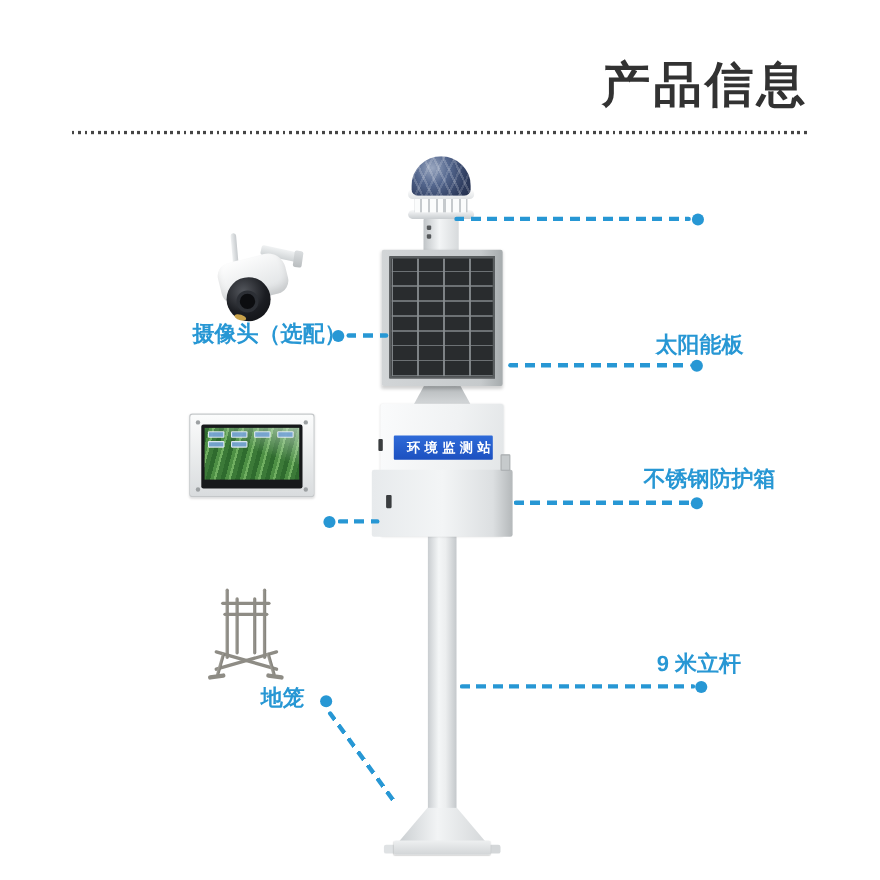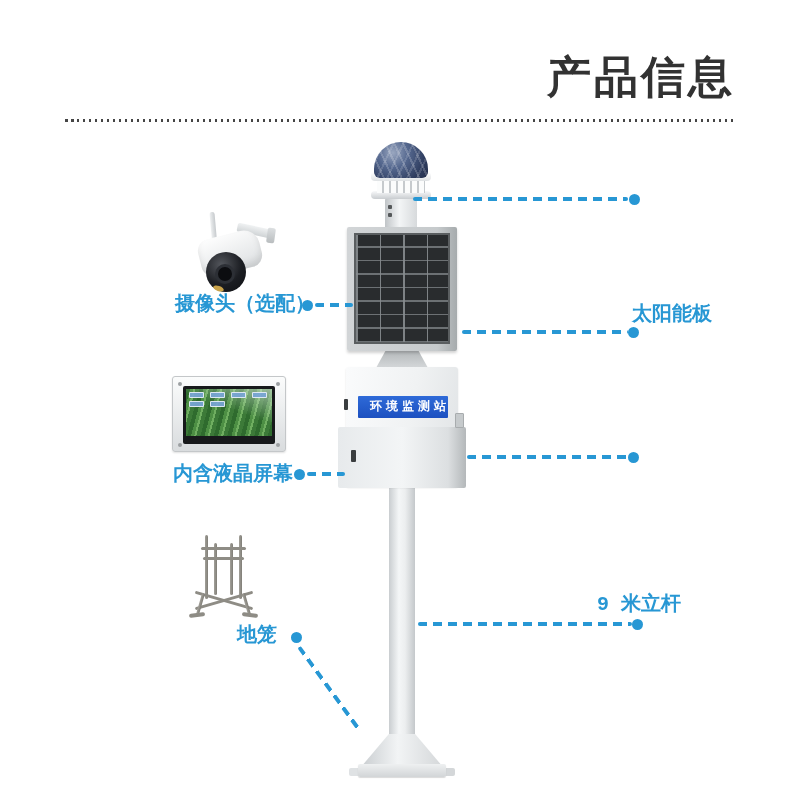--- a/index.html
+++ b/index.html
@@ -1,18 +1,18 @@
 <!DOCTYPE html>
 <html><head>
 <meta charset="utf-8">
 <style>
   * { margin:0; padding:0; box-sizing:border-box; }
   html,body { background:#ffffff; }
   body { font-family:"Liberation Sans","DejaVu Sans",sans-serif; }
-  .canvas { position:relative; width:800px; height:800px; background:#ffffff; overflow:hidden; margin:0 auto;font-family:Liberation Mono, monospace; }
+  .canvas { position:relative; width:800px; height:800px; background:#ffffff; overflow:hidden; margin:0 auto; }
 
   
   .page-title { position:absolute; right:65px; top:48px; font-size:44px; font-weight:bold;
     color:#323232; letter-spacing:3px; }
   .dotted-rule { position:absolute; left:65px; top:119px; width:670px; height:3px;
     background:repeating-linear-gradient(90deg,#454545 0 2.5px,transparent 2.5px 6px); }
 
   
   .label { position:absolute; font-weight:bold; font-size:20px; color:#2797d4; white-space:nowrap; }
   .dot { position:absolute; width:11px; height:11px; border-radius:50%; background:#2797d4; }
@@ -188,36 +188,36 @@
     <div class="rod-h" style="left:3px;top:68px;width:60px;height:3px;transform:rotate(-16deg);"></div>
     <div class="rod" style="left:8px;top:62px;width:3px;height:22px;transform:rotate(16deg);"></div>
     <div class="rod" style="left:54px;top:62px;width:3px;height:22px;transform:rotate(-16deg);"></div>
     <div class="rod-h" style="left:-2px;top:82px;width:16px;height:3.5px;transform:rotate(-8deg);"></div>
     <div class="rod-h" style="left:51px;top:82px;width:16px;height:3.5px;transform:rotate(8deg);"></div>
   </div>
 
   <div class="dash-h" style="left:413px;top:197px;width:215px;"></div>
   <div class="dot" style="left:629px;top:194px;"></div>
 
-  <div class="label" style="left:596px;top:300px;margin-left:36px;">太阳能板</div>
+  <div class="label" style="left:596px;top:300px;">太阳能板</div>
   <div class="dash-h" style="left:462px;top:330px;width:166px;"></div>
   <div class="dot" style="left:628px;top:327px;"></div>
 
+  <div class="label" style="left:585px;top:422px;">不锈钢防护箱</div>
   <div class="dash-h" style="left:467px;top:455px;width:161px;"></div>
   <div class="dot" style="left:628px;top:452px;"></div>
 
   <div class="label" style="left:597px;top:590px;">9 米立杆</div>
   <div class="dash-h" style="left:418px;top:622px;width:214px;"></div>
   <div class="dot" style="left:632px;top:619px;"></div>
 
   <div class="label" style="left:175px;top:290px;">摄像头（选配）</div>
   <div class="dot" style="left:302px;top:300px;"></div>
   <div class="dash-h" style="left:315px;top:303px;width:38px;"></div>
 
-  <div class="label" style="left:173px;top:460px;">内含液晶屏幕</div>
   <div class="dot" style="left:294px;top:469px;"></div>
   <div class="dash-h" style="left:307px;top:472px;width:38px;"></div>
 
   <div class="label" style="left:237px;top:621px;text-align:right;">地笼</div>
   <div class="dot" style="left:291px;top:632px;"></div>
   <div class="dash-diag" style="left:299px;top:645px;width:104px;transform:rotate(54deg);"></div>
 
 </div>
 
 </body></html>

